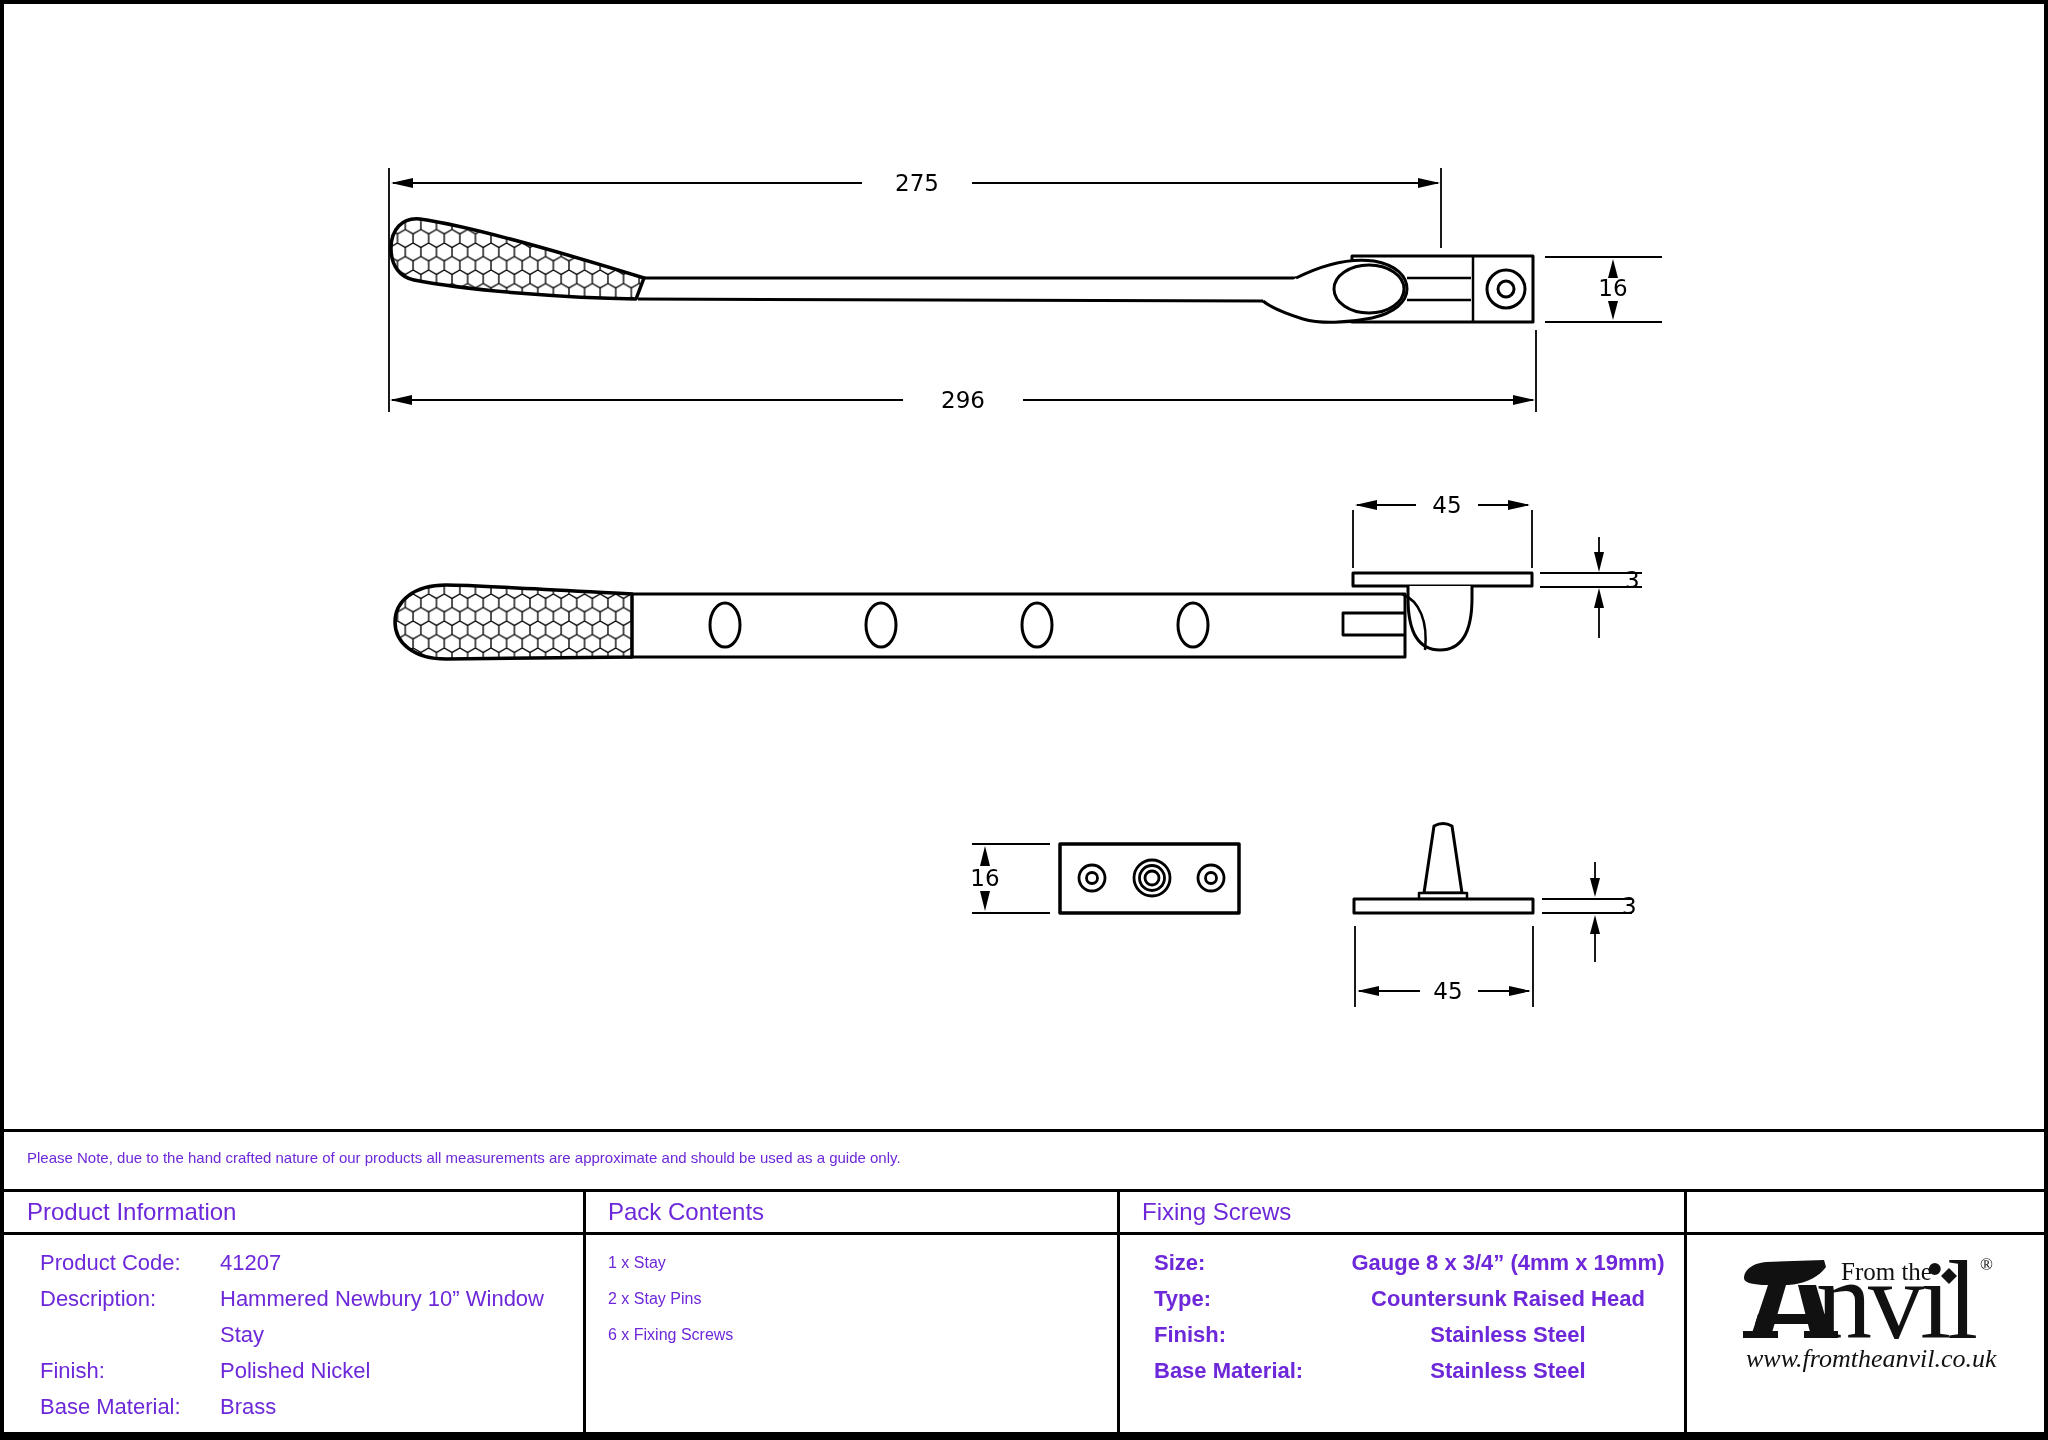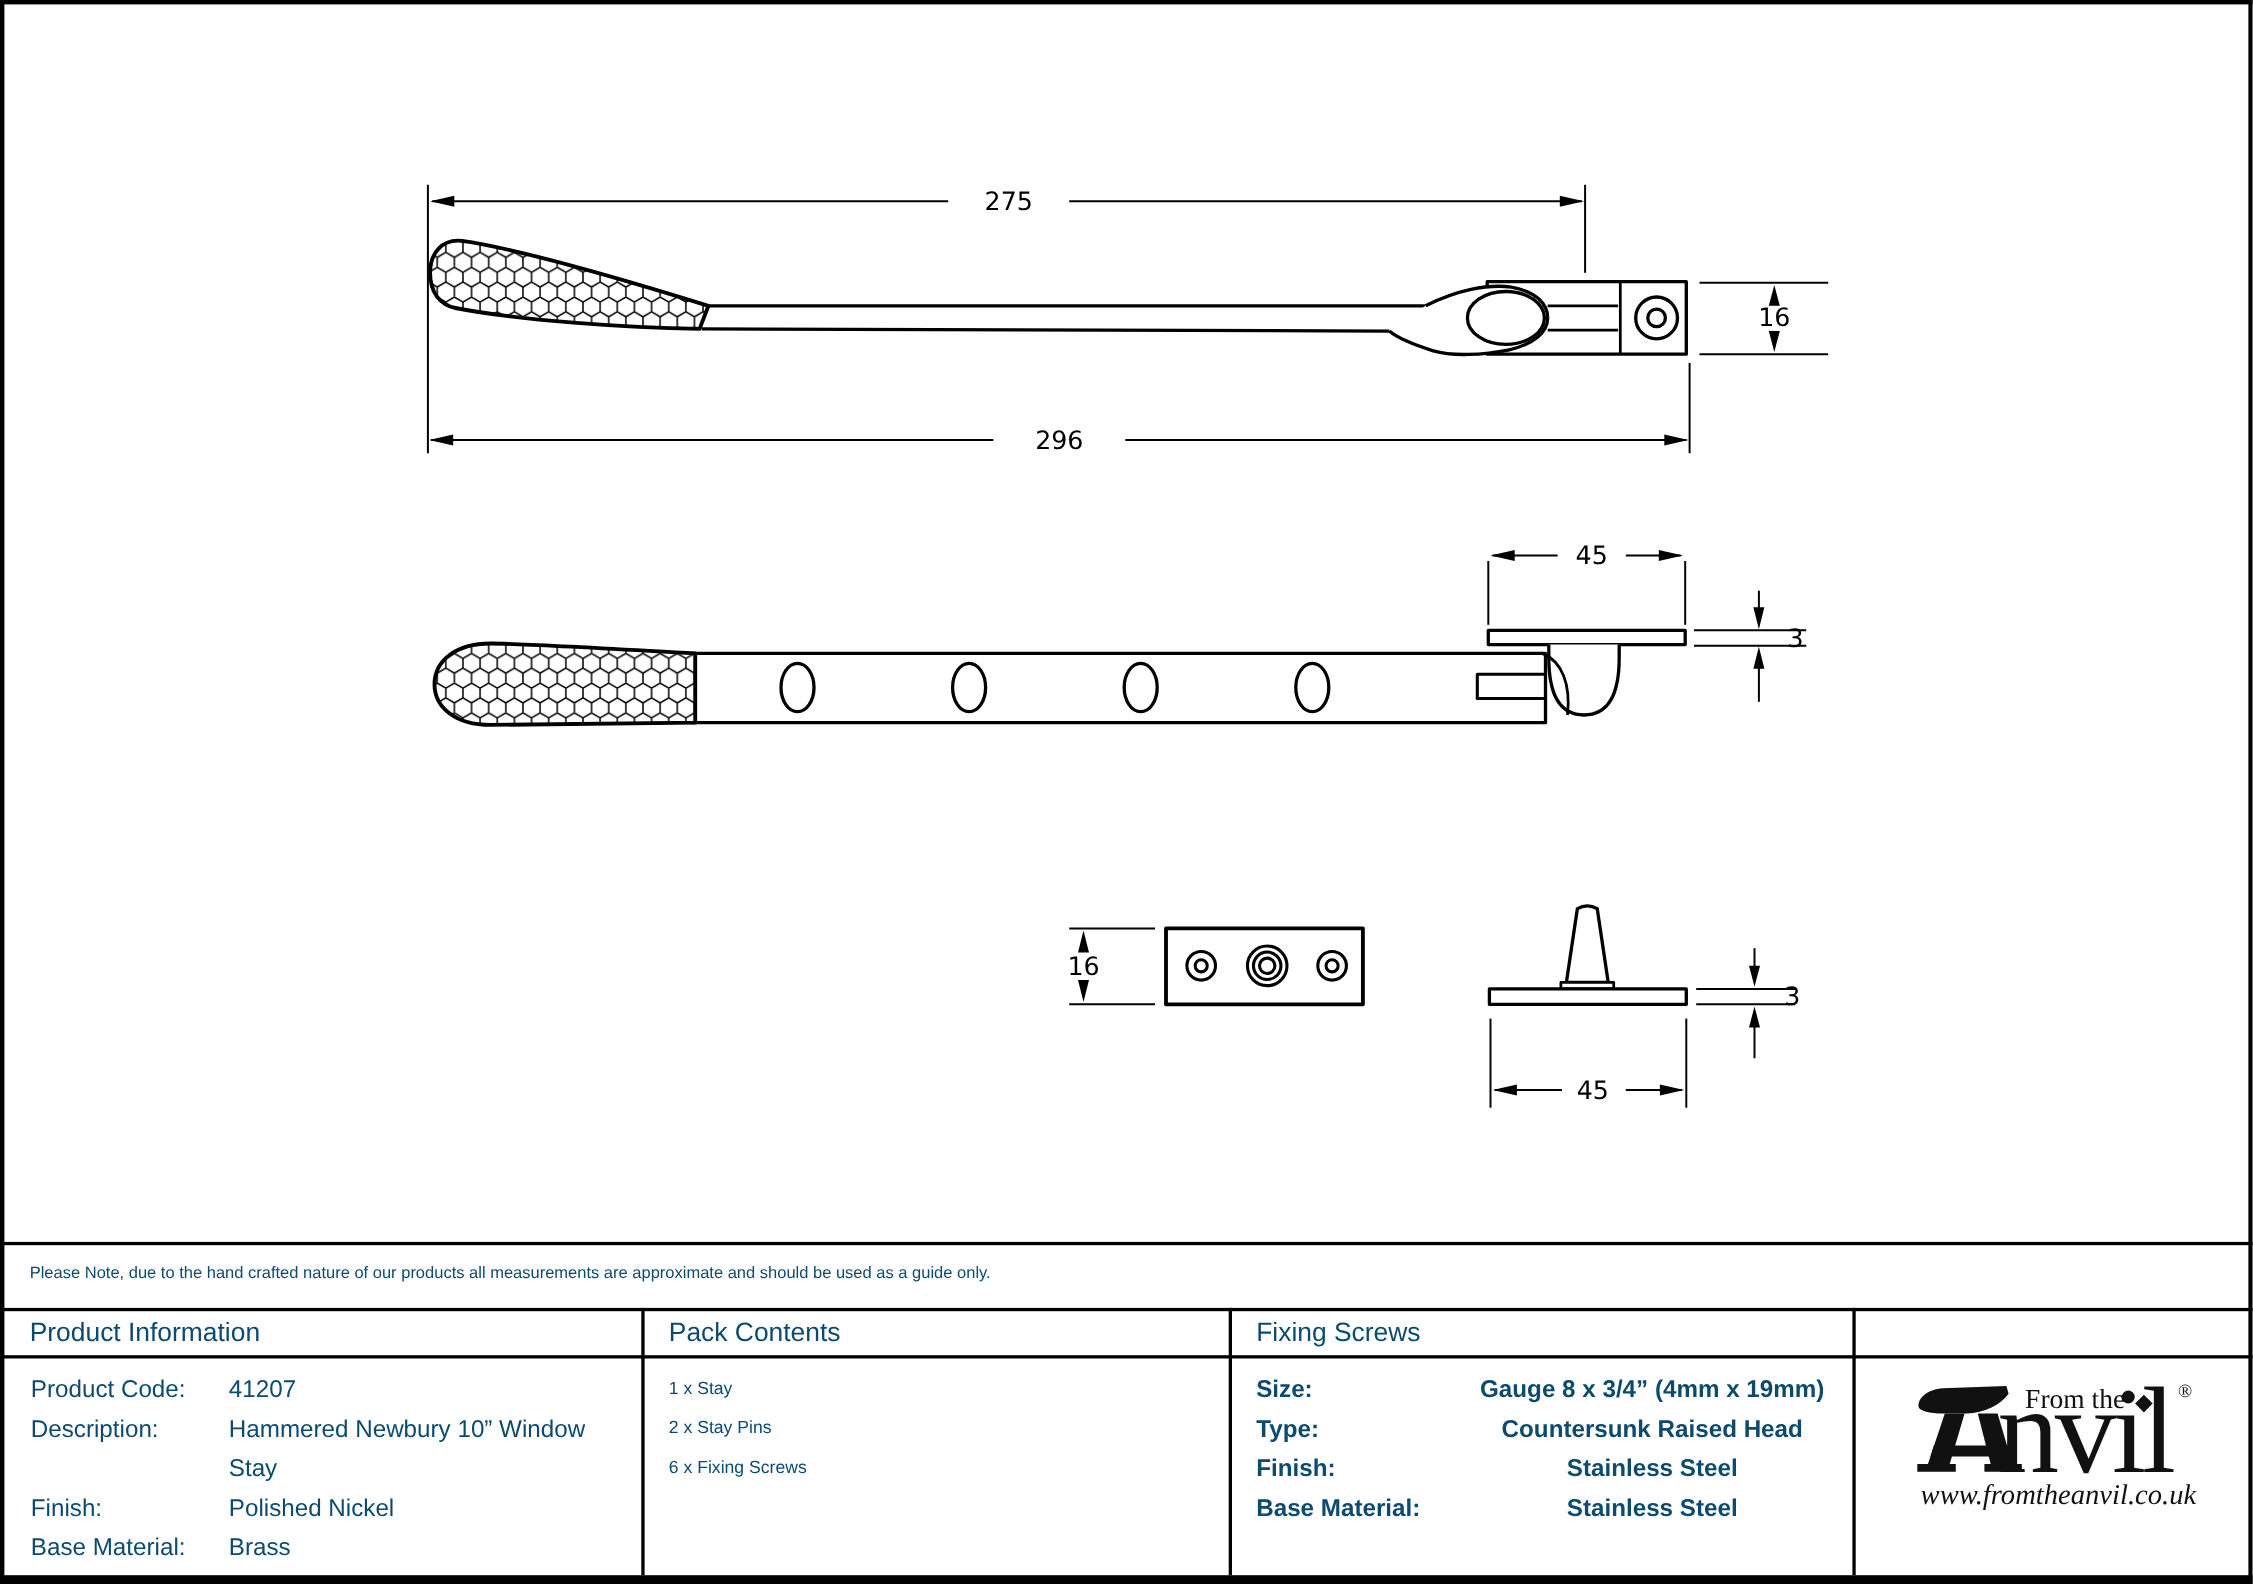--- a/index.html
+++ b/index.html
@@ -1,23 +1,23 @@
 <!DOCTYPE html>
 <html><head>
 <meta charset="utf-8">
 <style>
   html,body{margin:0;padding:0;background:#fff;}
   .page{position:relative;width:2048px;height:1440px;background:#fff;overflow:hidden;
-        font-family:"Liberation Sans",sans-serif;color:#0c4a6e;}
+        font-family:"Liberation Sans",sans-serif;color:#6d28d9;}
   .bline{position:absolute;background:#000;}
   .cell{position:absolute;}
   .note-text{font-size:15px;white-space:nowrap;}
   .hdr{font-size:24px;white-space:nowrap;}
   .trow{display:flex;font-size:22px;line-height:36px;}
-  .lbl{width:180px;flex:none;}
+  .lbl{width:180px;flex:none;margin-left:12px;}
   .val{width:332px;}
   .val-wide{width:360px;text-align:center;}
   .pitem{font-size:16px;line-height:36px;white-space:nowrap;}
   svg text{font-family:"DejaVu Sans",sans-serif;font-size:23px;fill:#000;}
   svg .logo-serif{font-family:"Liberation Serif",serif;}
 </style>
 </head>
 <body>
 
 <div class="page">

